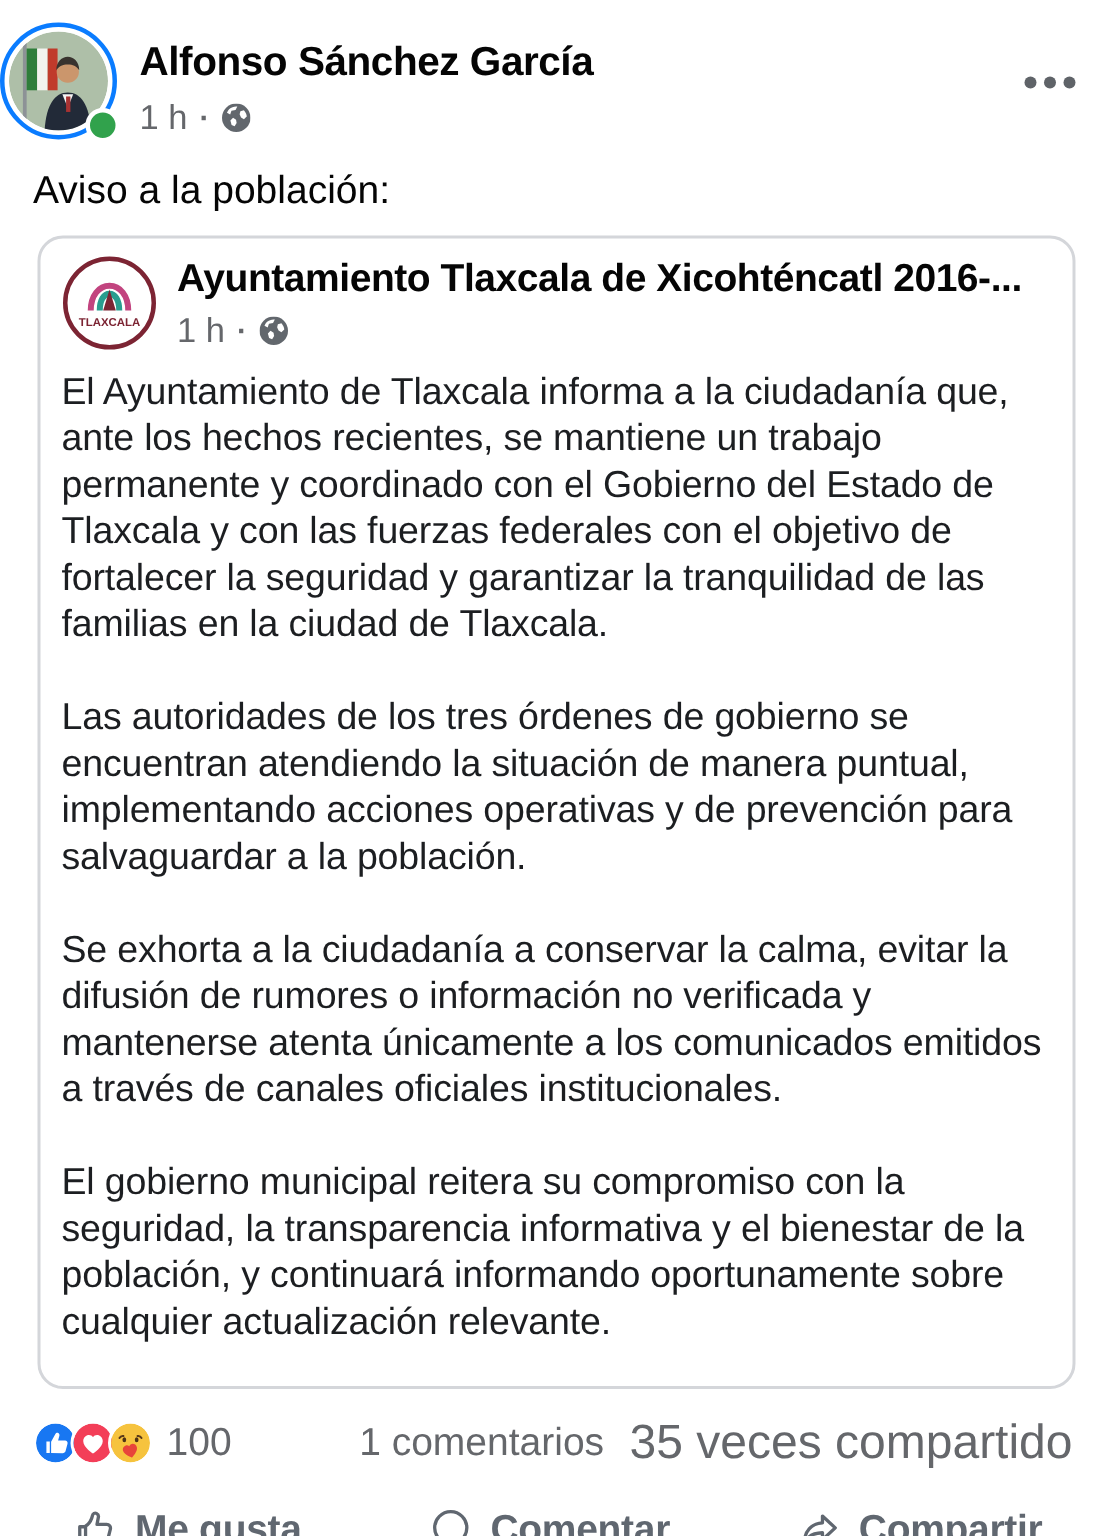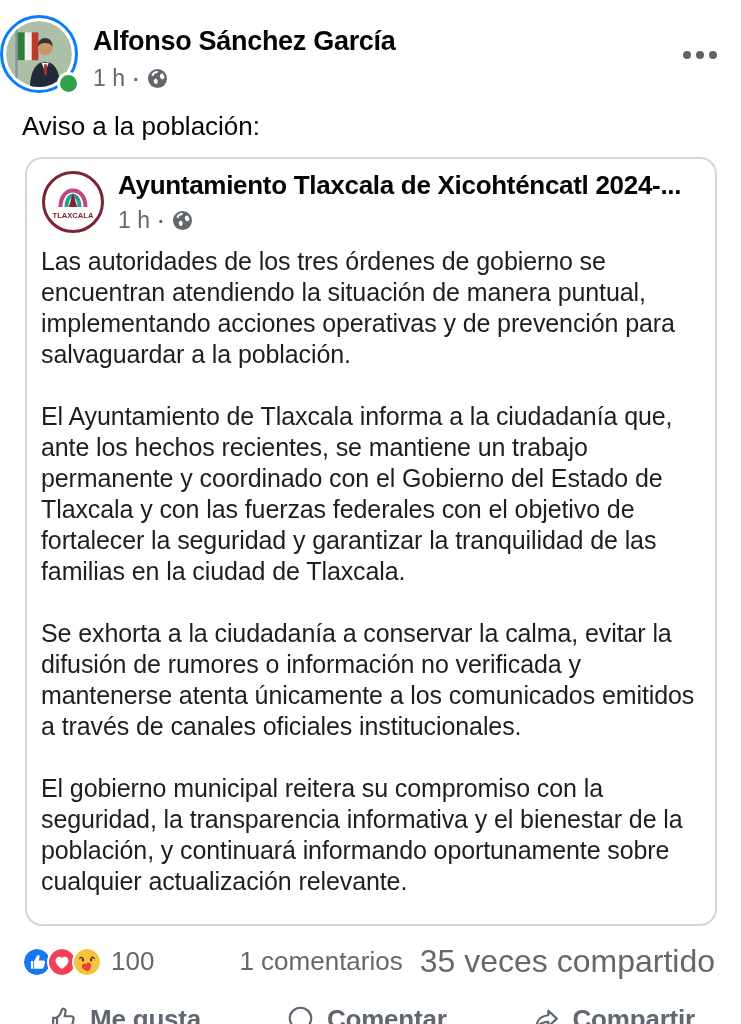--- a/index.html
+++ b/index.html
@@ -133,37 +133,37 @@
   <article class="shared-card">
     <div class="card-header">
       <svg class="logo" viewBox="0 0 64 64" aria-hidden="true">
         <circle cx="32" cy="32" r="29.5" fill="#ffffff" stroke="#7c2433" stroke-width="3"></circle>
         <path d="M19.5 37c0-10 5.5-16.5 12.5-16.5S44.5 27 44.5 37" fill="none" stroke="#c2447f" stroke-width="4"></path>
         <path d="M25.5 37c0-7 2.8-11.2 6.5-11.2s6.5 4.2 6.5 11.2" fill="none" stroke="#2a9d8f" stroke-width="4"></path>
         <path d="M32 23l4.2 14h-8.4z" fill="#7c2433"></path>
         <text x="32" y="47.5" font-size="7.6" font-weight="bold" text-anchor="middle" fill="#7c2433">TLAXCALA</text>
       </svg>
       <div class="card-head-text">
-        <div class="card-title">Ayuntamiento Tlaxcala de Xicohténcatl 2024-...</div>
+        <div class="card-title">Ayuntamiento Tlaxcala de Xicohténcatl 2016-...</div>
         <div class="meta">
           <span>1 h</span>
           <span class="sep">·</span>
           <svg width="19" height="19" viewBox="0 0 16 16" aria-hidden="true">
             <circle cx="8" cy="8" r="8" fill="#62676d"></circle>
             <path fill="#ffffff" d="M4.1 3.1c1.3-1.1 2.9-1.6 4.5-1.4l-1 1.9-2.3.5-.7 2.1-1.8-1c.3-.8.7-1.5 1.3-2.1z"></path>
             <path fill="#ffffff" d="M6.2 8l1.7 1.1.3 1.8-1.1 1.9-1.7-.7-.7-2.5z"></path>
             <path fill="#ffffff" d="M10.3 4.4l2-.6c.9 1 1.5 2.2 1.6 3.5l-1.6 1.5-1.6-.9-.8-1.8z"></path>
           </svg>
         </div>
       </div>
     </div>
 
     <div class="card-body">
+      <p>El Ayuntamiento de Tlaxcala informa a la ciudadanía que, ante los hechos recientes, se mantiene un trabajo permanente y coordinado con el Gobierno del Estado de Tlaxcala y con las fuerzas federales con el objetivo de fortalecer la seguridad y garantizar la tranquilidad de las familias en la ciudad de Tlaxcala.</p>
       <p>Las autoridades de los tres órdenes de gobierno se encuentran atendiendo la situación de manera puntual, implementando acciones operativas y de prevención para salvaguardar a la población.</p>
-      <p>El Ayuntamiento de Tlaxcala informa a la ciudadanía que, ante los hechos recientes, se mantiene un trabajo permanente y coordinado con el Gobierno del Estado de Tlaxcala y con las fuerzas federales con el objetivo de fortalecer la seguridad y garantizar la tranquilidad de las familias en la ciudad de Tlaxcala.</p>
       <p>Se exhorta a la ciudadanía a conservar la calma, evitar la difusión de rumores o información no verificada y mantenerse atenta únicamente a los comunicados emitidos a través de canales oficiales institucionales.</p>
       <p>El gobierno municipal reitera su compromiso con la seguridad, la transparencia informativa y el bienestar de la población, y continuará informando oportunamente sobre cualquier actualización relevante.</p>
     </div>
   </article>
 
   <div class="counts-row">
     <div class="reactions">
       <svg class="reaction-bubble" viewBox="0 0 24 24" aria-hidden="true">
         <circle cx="12" cy="12" r="12" fill="#1877f2"></circle>
         <path fill="#ffffff" d="M6.4 11h2.1v7.2H6.4z"></path>

